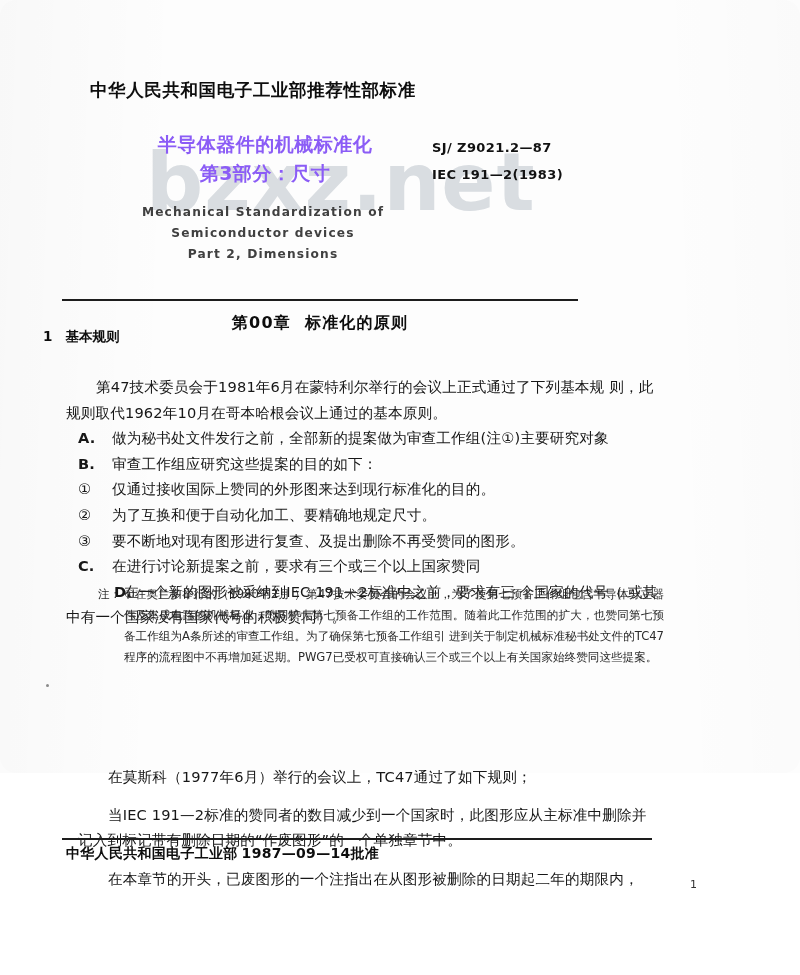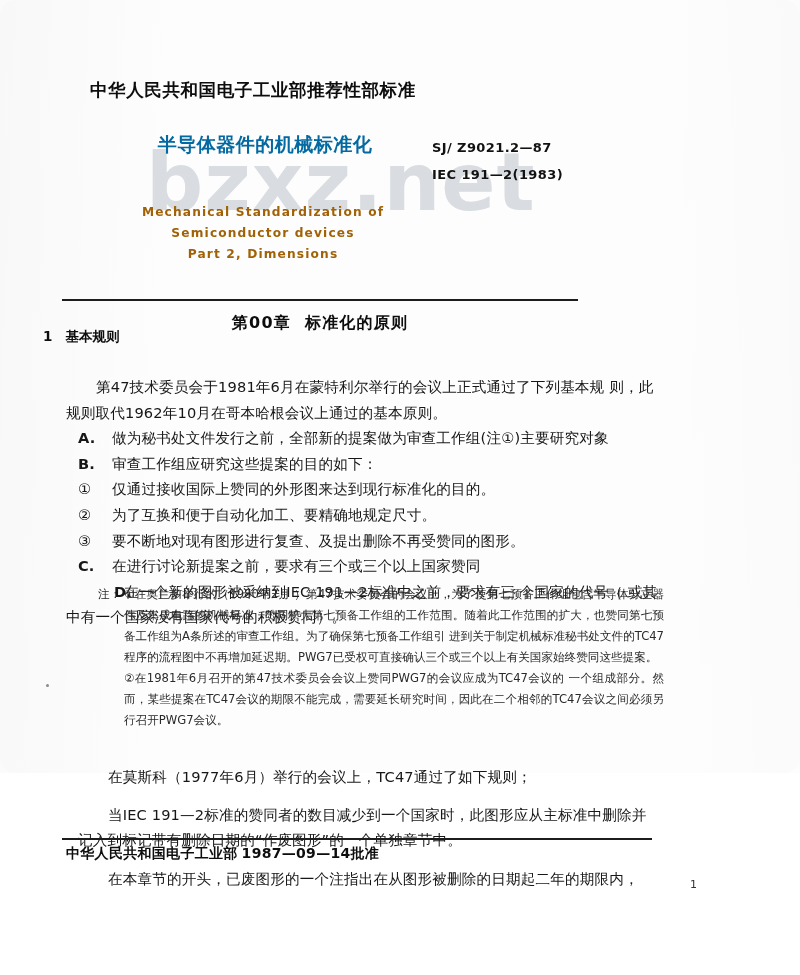--- a/index.html
+++ b/index.html
@@ -72,21 +72,21 @@
     left: 130px;
     top: 130px;
     width: 270px;
     text-align: center;
   }
   .title-cn {
     font-size: 19px;
     font-weight: 700;
     letter-spacing: 0.5px;
     line-height: 1.55;
-    color: #0369a1;
+    color: #8b5cf6;
   }
 
   .std-block {
     position: absolute;
     left: 432px;
     top: 135px;
     font-size: 13px;
     font-weight: 700;
     letter-spacing: 0.4px;
     line-height: 2.05;
@@ -96,21 +96,21 @@
   .eng-block {
     position: absolute;
     left: 118px;
     top: 202px;
     width: 290px;
     text-align: center;
     font-size: 12.2px;
     font-weight: 700;
     letter-spacing: 1.15px;
     line-height: 1.72;
-    color: #a16207;
+    color: #404040;
   }
 
   
   .rule-top {
     position: absolute;
     left: 62px;
     top: 299px;
     width: 516px;
     height: 2px;
     background: #1d1d1d;
@@ -262,20 +262,21 @@
 <div id="page">
 
   <div class="watermark">bzxz.net</div>
 
   <div class="content">
 
     <div class="dept-line">中华人民共和国电子工业部推荐性部标准</div>
 
     <div class="title-block">
       <div class="title-cn">半导体器件的机械标准化</div>
+      <div class="title-cn l2">第3部分：尺寸</div>
     </div>
 
     <div class="std-block">
       <div>SJ/ Z9021.2—87</div>
       <div>IEC  191—2(1983)</div>
     </div>
 
     <div class="eng-block">
       <div>Mechanical Standardization of</div>
       <div>Semiconductor devices</div>
@@ -323,24 +324,20 @@
       <p class="wrapitem">
         <span class="marker">D.</span><span>在一个新的图形被采纳到IEC 191—2标准中之前，要求有三 个国家的代号（ 或其中有一个国家没有国家代号的积极赞同）。</span>
       </p>
     </div>
 
     <div class="notes">
       <div class="note-row note1">
         <span class="nlabel">注：</span>
         <span class="ntext"><span>①</span><span>在奥兰多举行的（1980年2月 ）第47技术委员会的会议上，为了使第七预备工作组包含半导体分立器件及集成电路的机械标准，赞同扩大第七预备工作组的工作范围。随着此工作范围的扩大，也赞同第七预备工作组为A条所述的审查工作组。为了确保第七预备工作组引 进到关于制定机械标准秘书处文件的TC47程序的流程图中不再增加延迟期。PWG7已受权可直接确认三个或三个以上有关国家始终赞同这些提案。</span></span>
       </div>
-      <div class="note-row note2">
-        <span class="nlabel blank">注：</span>
-        <span class="ntext"><span>②</span><span>在1981年6月召开的第47技术委员会会议上赞同PWG7的会议应成为TC47会议的 一个组成部分。然而，某些提案在TC47会议的期限不能完成，需要延长研究时间，因此在二个相邻的TC47会议之间必须另行召开PWG7会议。</span></span>
-      </div>
     </div>
 
     <div class="margin-dot"></div>
 
     <div class="tail">
       <p>在莫斯科（1977年6月）举行的会议上，TC47通过了如下规则；</p>
       <p>当IEC 191—2标准的赞同者的数目减少到一个国家时，此图形应从主标准中删除并记入到标记带有删除日期的“作废图形”的一个单独章节中。</p>
       <p class="spaced">在本章节的开头，已废图形的一个注指出在从图形被删除的日期起二年的期限内，</p>
     </div>
 

